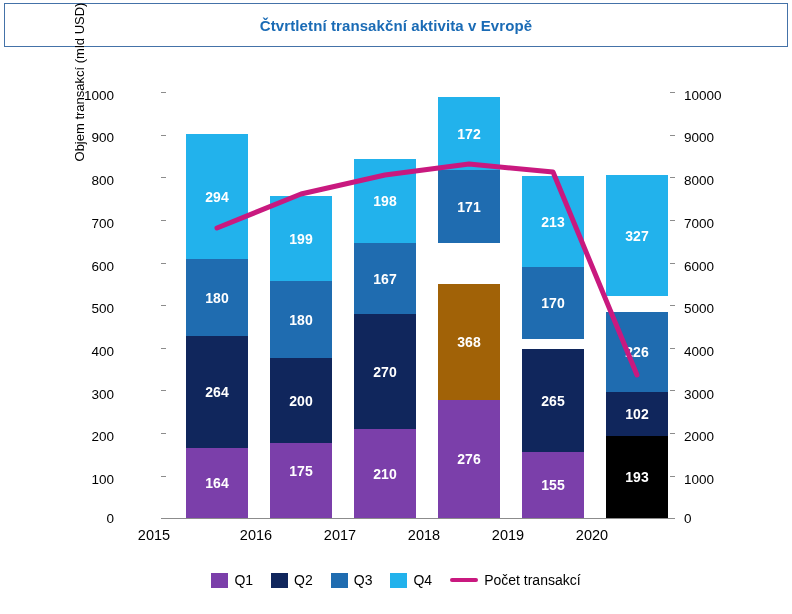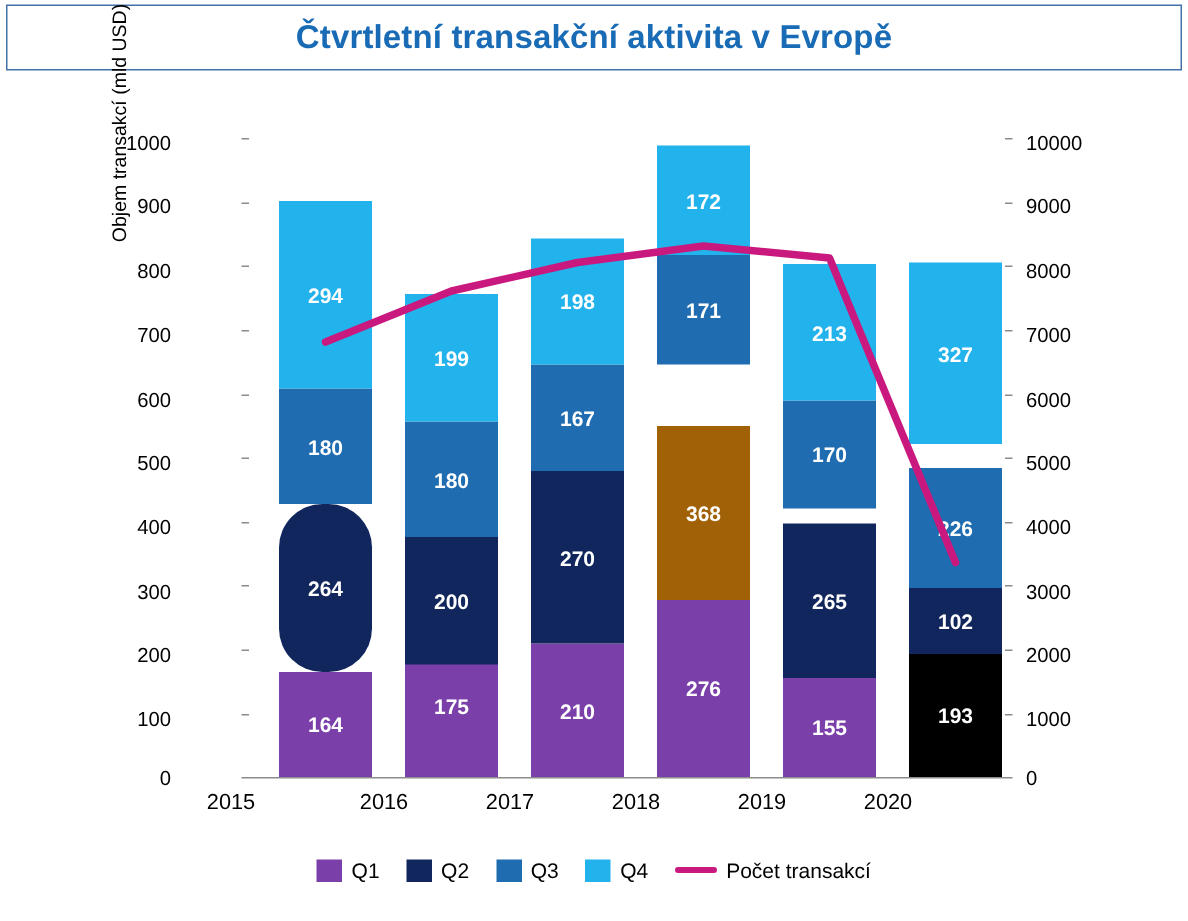--- a/index.html
+++ b/index.html
@@ -27,21 +27,21 @@
     width: 784px;
     height: 44px;
     border: 1px solid #4472a8;
     box-sizing: border-box;
     display: flex;
     align-items: center;
     justify-content: center;
   }
   .title-text {
     color: #1a6bb5;
-    font-size: 22px;
+    font-size: 15px;
     font-weight: bold;
     letter-spacing: 0.1px;
   }
   
   .chart-area {
     position: absolute;
     left: 0;
     top: 47px;
     width: 792px;
     height: 567px;
@@ -227,21 +227,21 @@
     <div class="tick-mark-r" style="left:670px; top:130px;"></div>
     <div class="tick-mark-r" style="left:670px; top:88px;"></div>
     <div class="tick-mark-r" style="left:670px; top:45px;"></div>
 
     <div class="plot">
 
       <div class="bar-group" style="left:20px;">
         <div class="seg" style="background:#7b3faa; height:70px; bottom:0;justify-content:center;">
           <span>164</span>
         </div>
-        <div class="seg" style="background:#10265c; height:112px; bottom:70px;border-radius:29px;">
+        <div class="seg" style="background:#10265c; height:112px; bottom:70px;">
           <span>264</span>
         </div>
         <div class="seg" style="background:#1f6cb0; height:77px; bottom:182px;">
           <span>180</span>
         </div>
         <div class="seg" style="background:#22b2ec; height:125px; bottom:259px;">
           <span>294</span>
         </div>
       </div>
 

